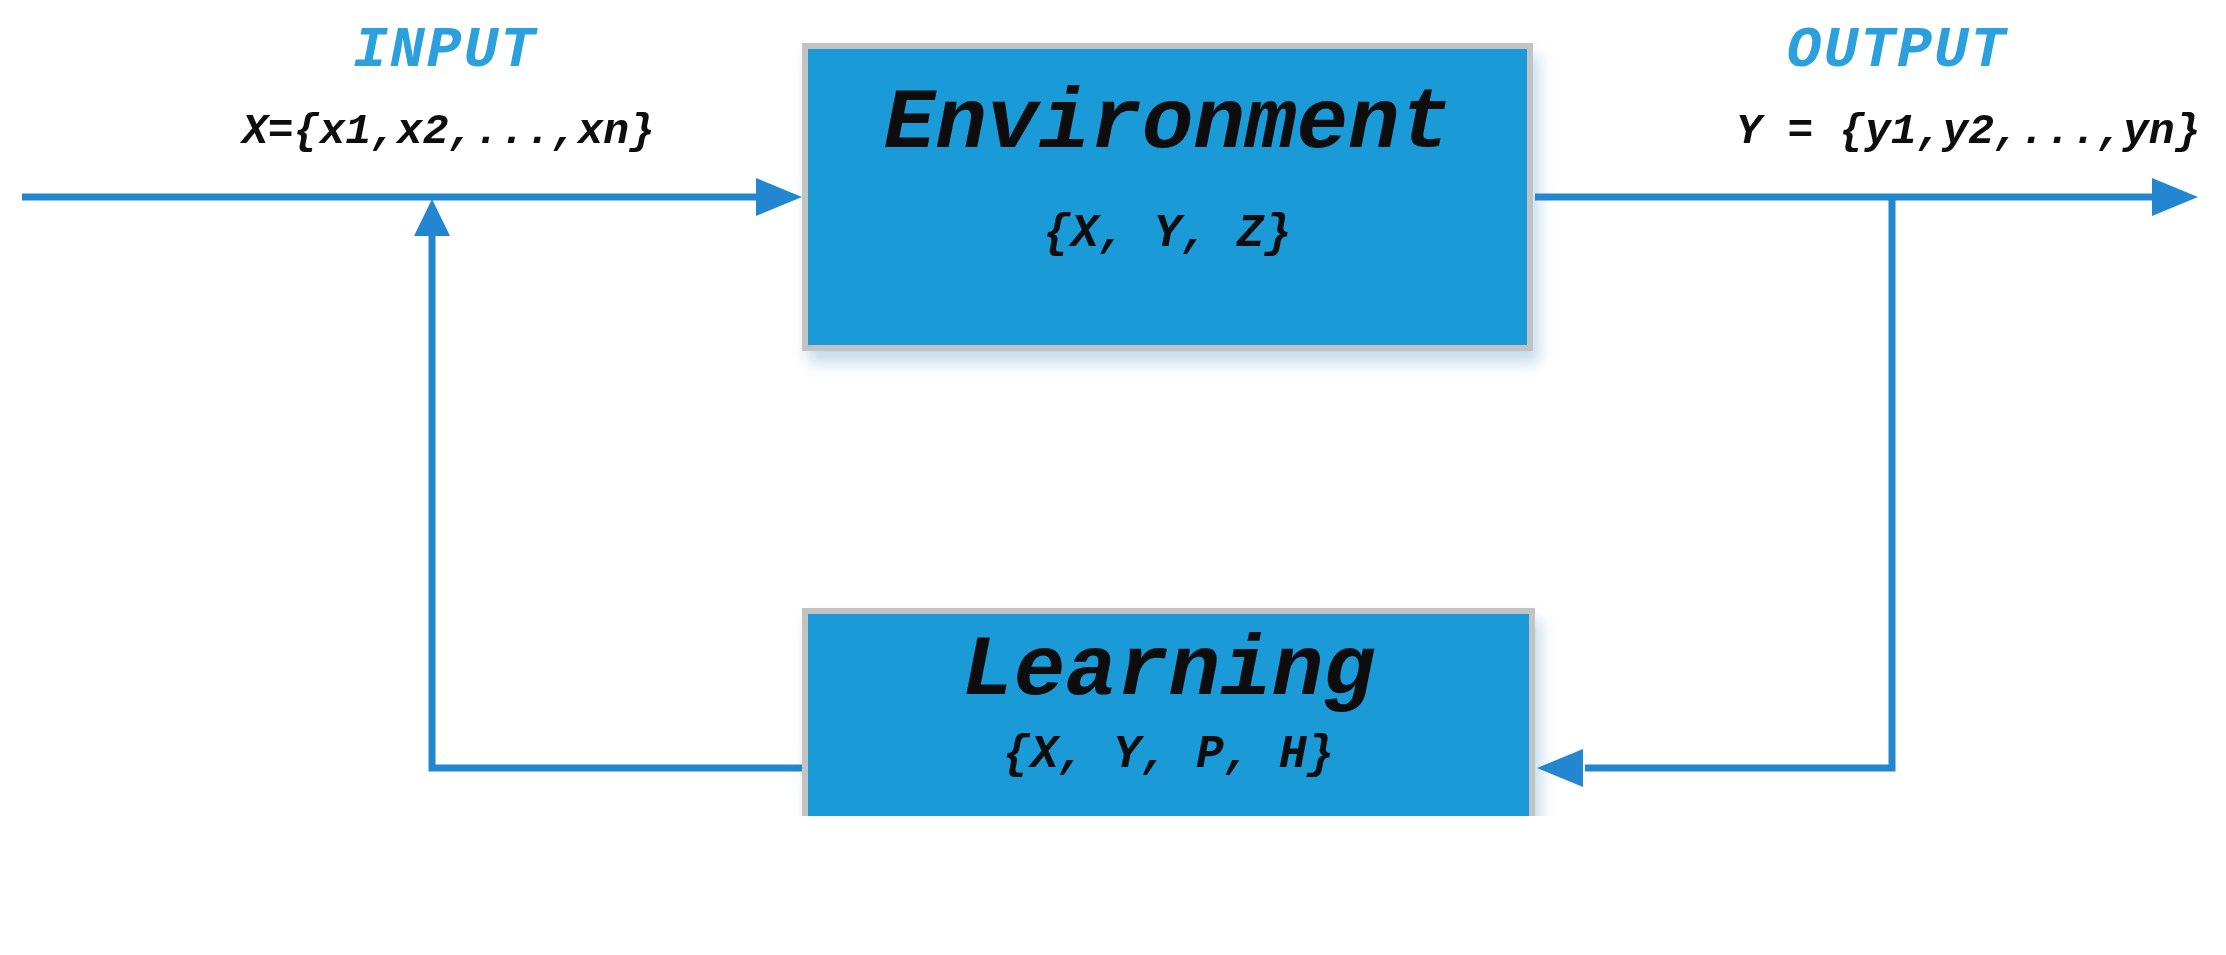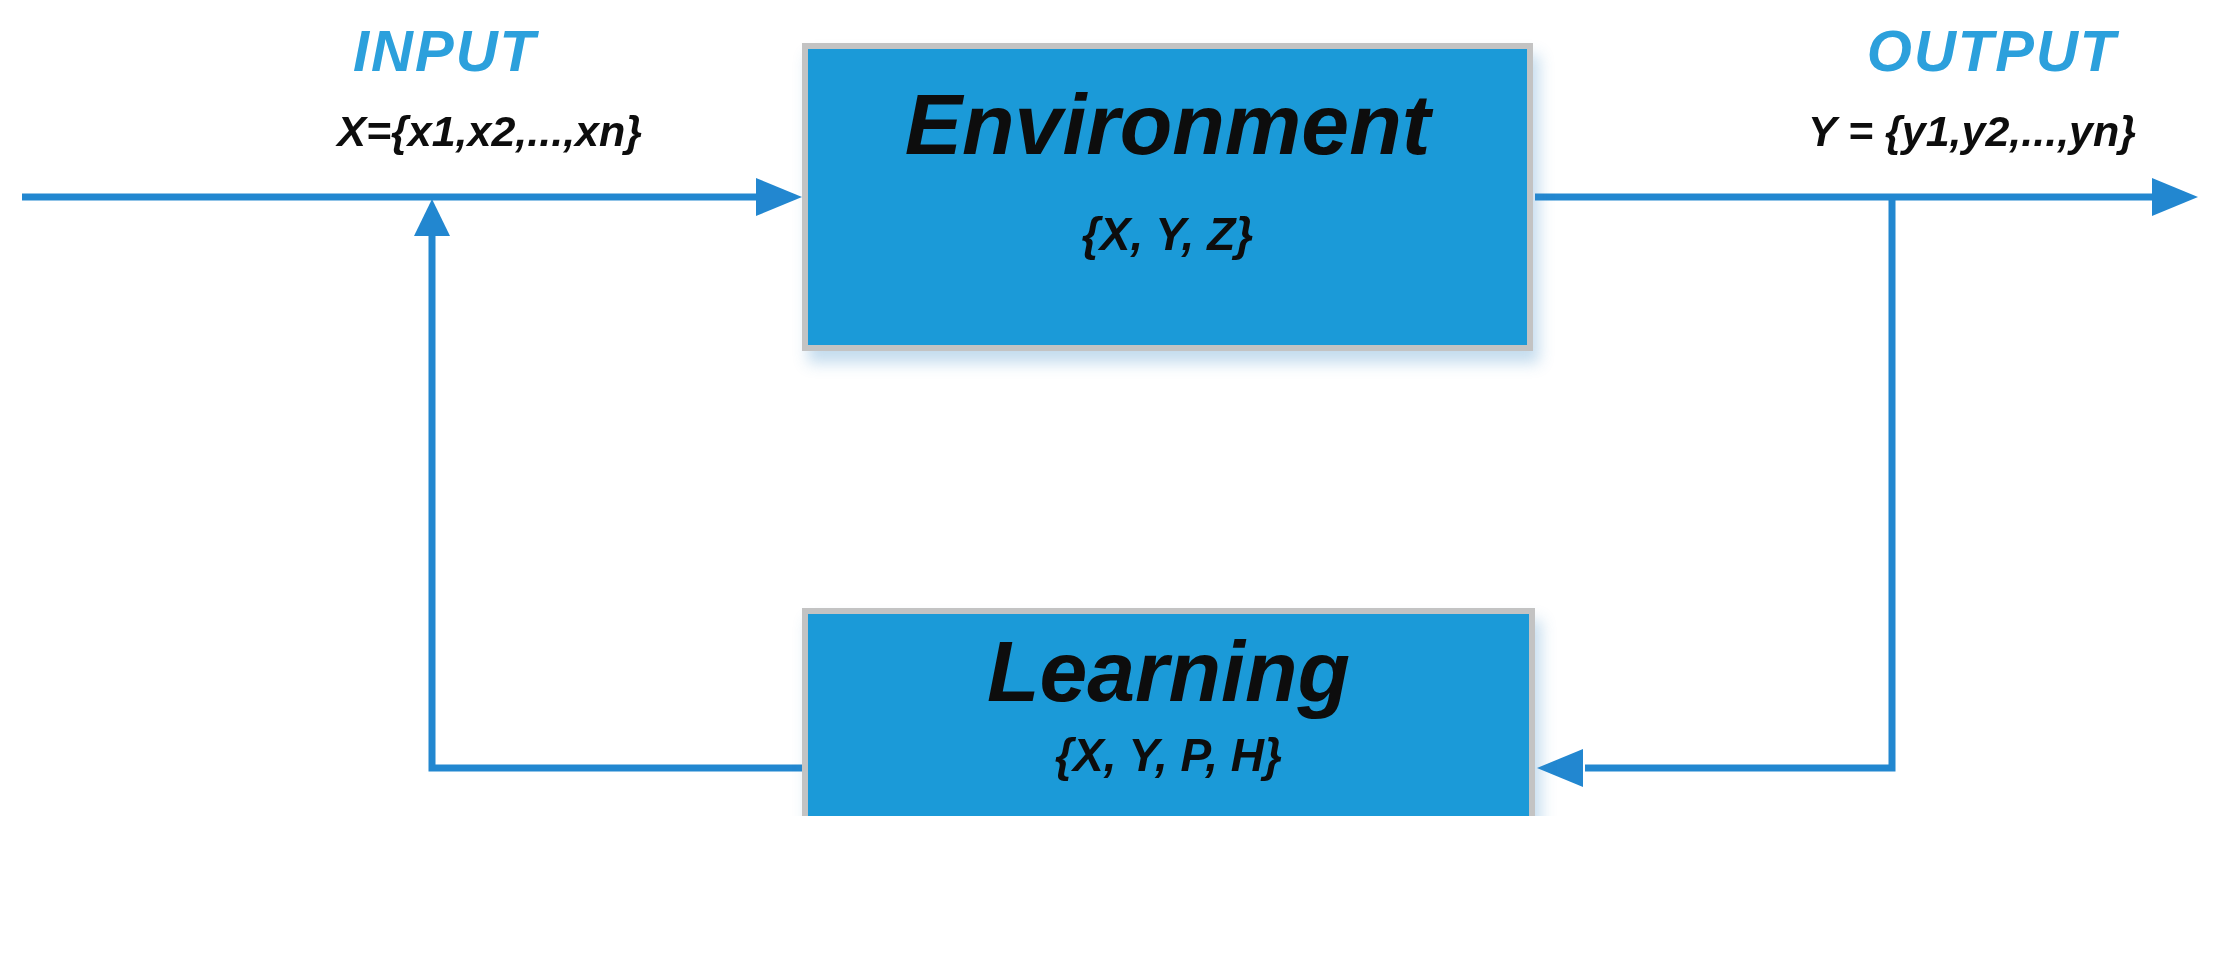--- a/index.html
+++ b/index.html
@@ -8,21 +8,21 @@
     --line-blue:#2287d0;
     --label-blue:#2ca0dc;
     --text-black:#0d0d0d;
     --page-bg:#ffffff;
   }
   html,body{margin:0;padding:0;background:var(--page-bg);}
   .canvas{
     position:relative;
     width:2226px;height:816px;
     background:var(--page-bg);
-    font-family:Liberation Sans, sans-serif;
+    font-family:Liberation Mono, monospace;
     overflow:hidden;
   }
   svg.connections{position:absolute;left:0;top:0;width:2226px;height:955px;}
   .conn{stroke:var(--line-blue);stroke-width:7;fill:none;stroke-linejoin:miter;}
   .arrowhead{fill:var(--line-blue);stroke:none;}
 
   .box{
     position:absolute;
     background:var(--box-fill);
     border:6px solid var(--box-border);
@@ -58,21 +58,21 @@
     letter-spacing:2px;
   }
   .io-formula{
     position:absolute;width:400px;text-align:right;
     font-weight:bold;font-style:italic;
     color:var(--text-black);
     font-size:43px;line-height:1;white-space:nowrap;
   }
   .input-label{left:245px;top:22px;}
   .input-formula{left:242px;top:110px;}
-  .output-label{left:1792px;top:22px;}
+  .output-label{left:1697px;top:22px;}
   .output-formula{left:1736px;top:110px;}
 </style>
 </head>
 <body>
 
 <div class="canvas">
 
   <svg class="connections" viewBox="0 0 2226 955" xmlns="http://www.w3.org/2000/svg">
 
     <line class="conn" x1="22" y1="197" x2="758" y2="197"></line>

